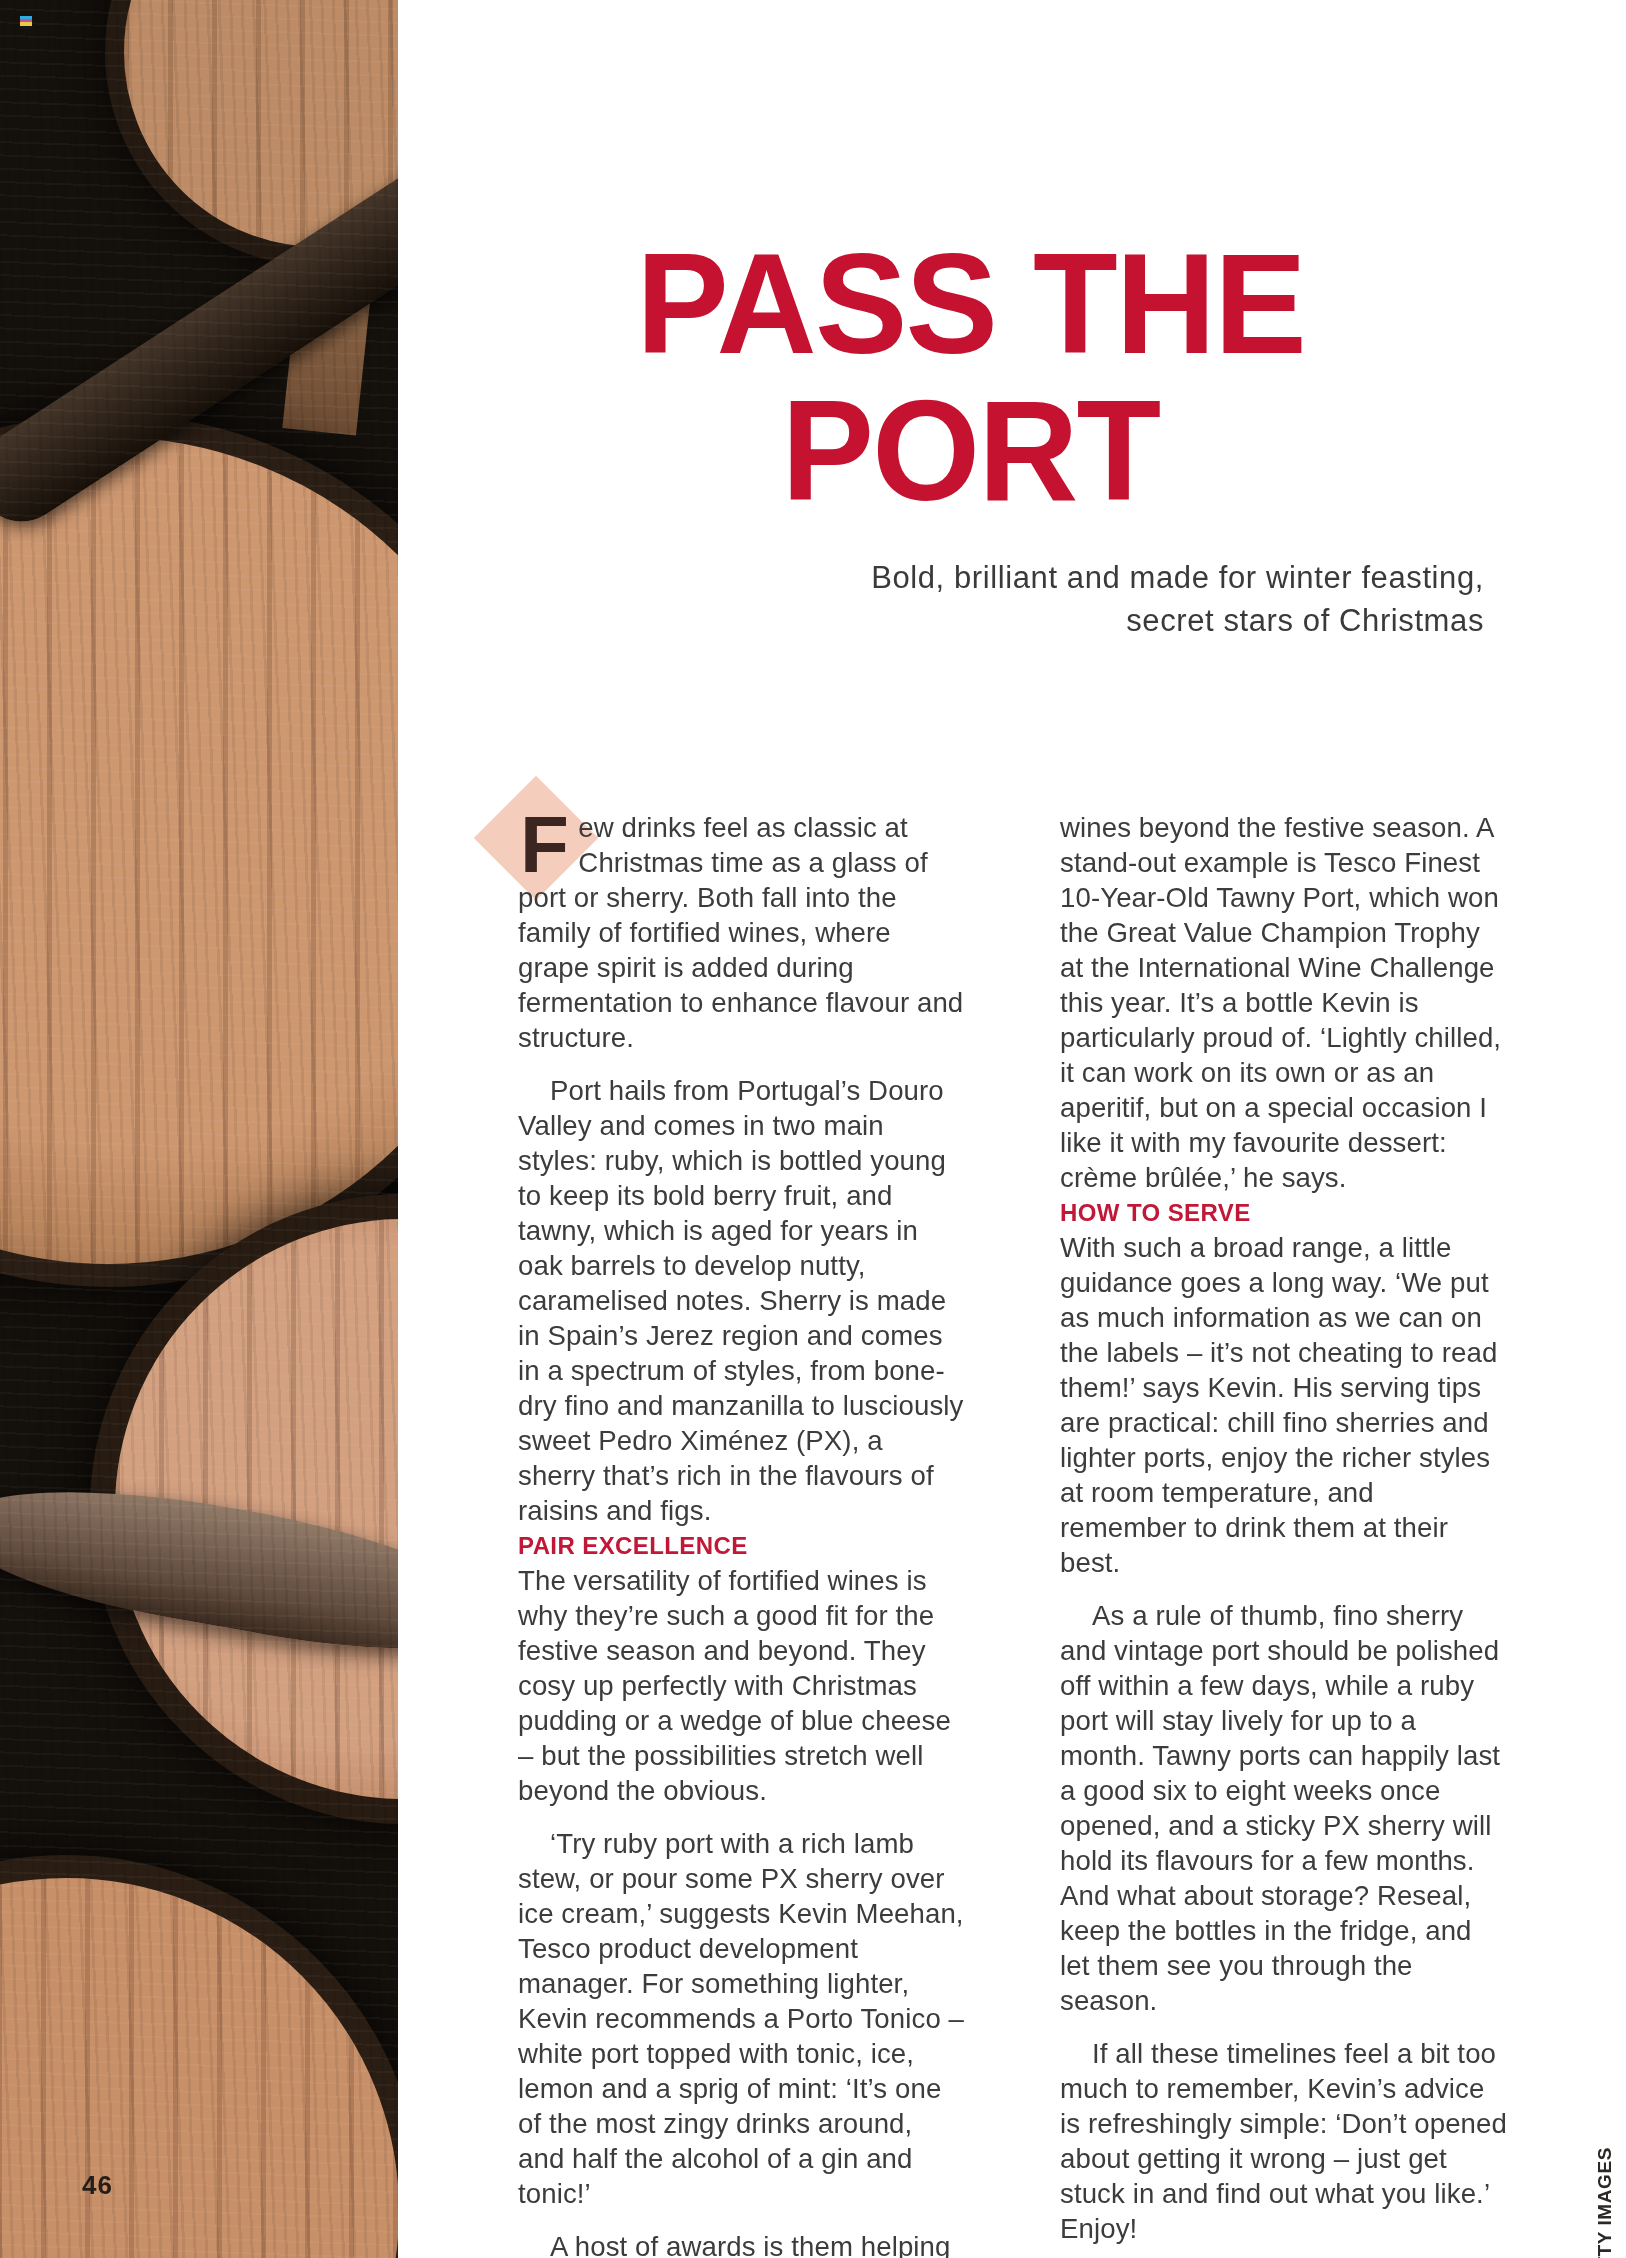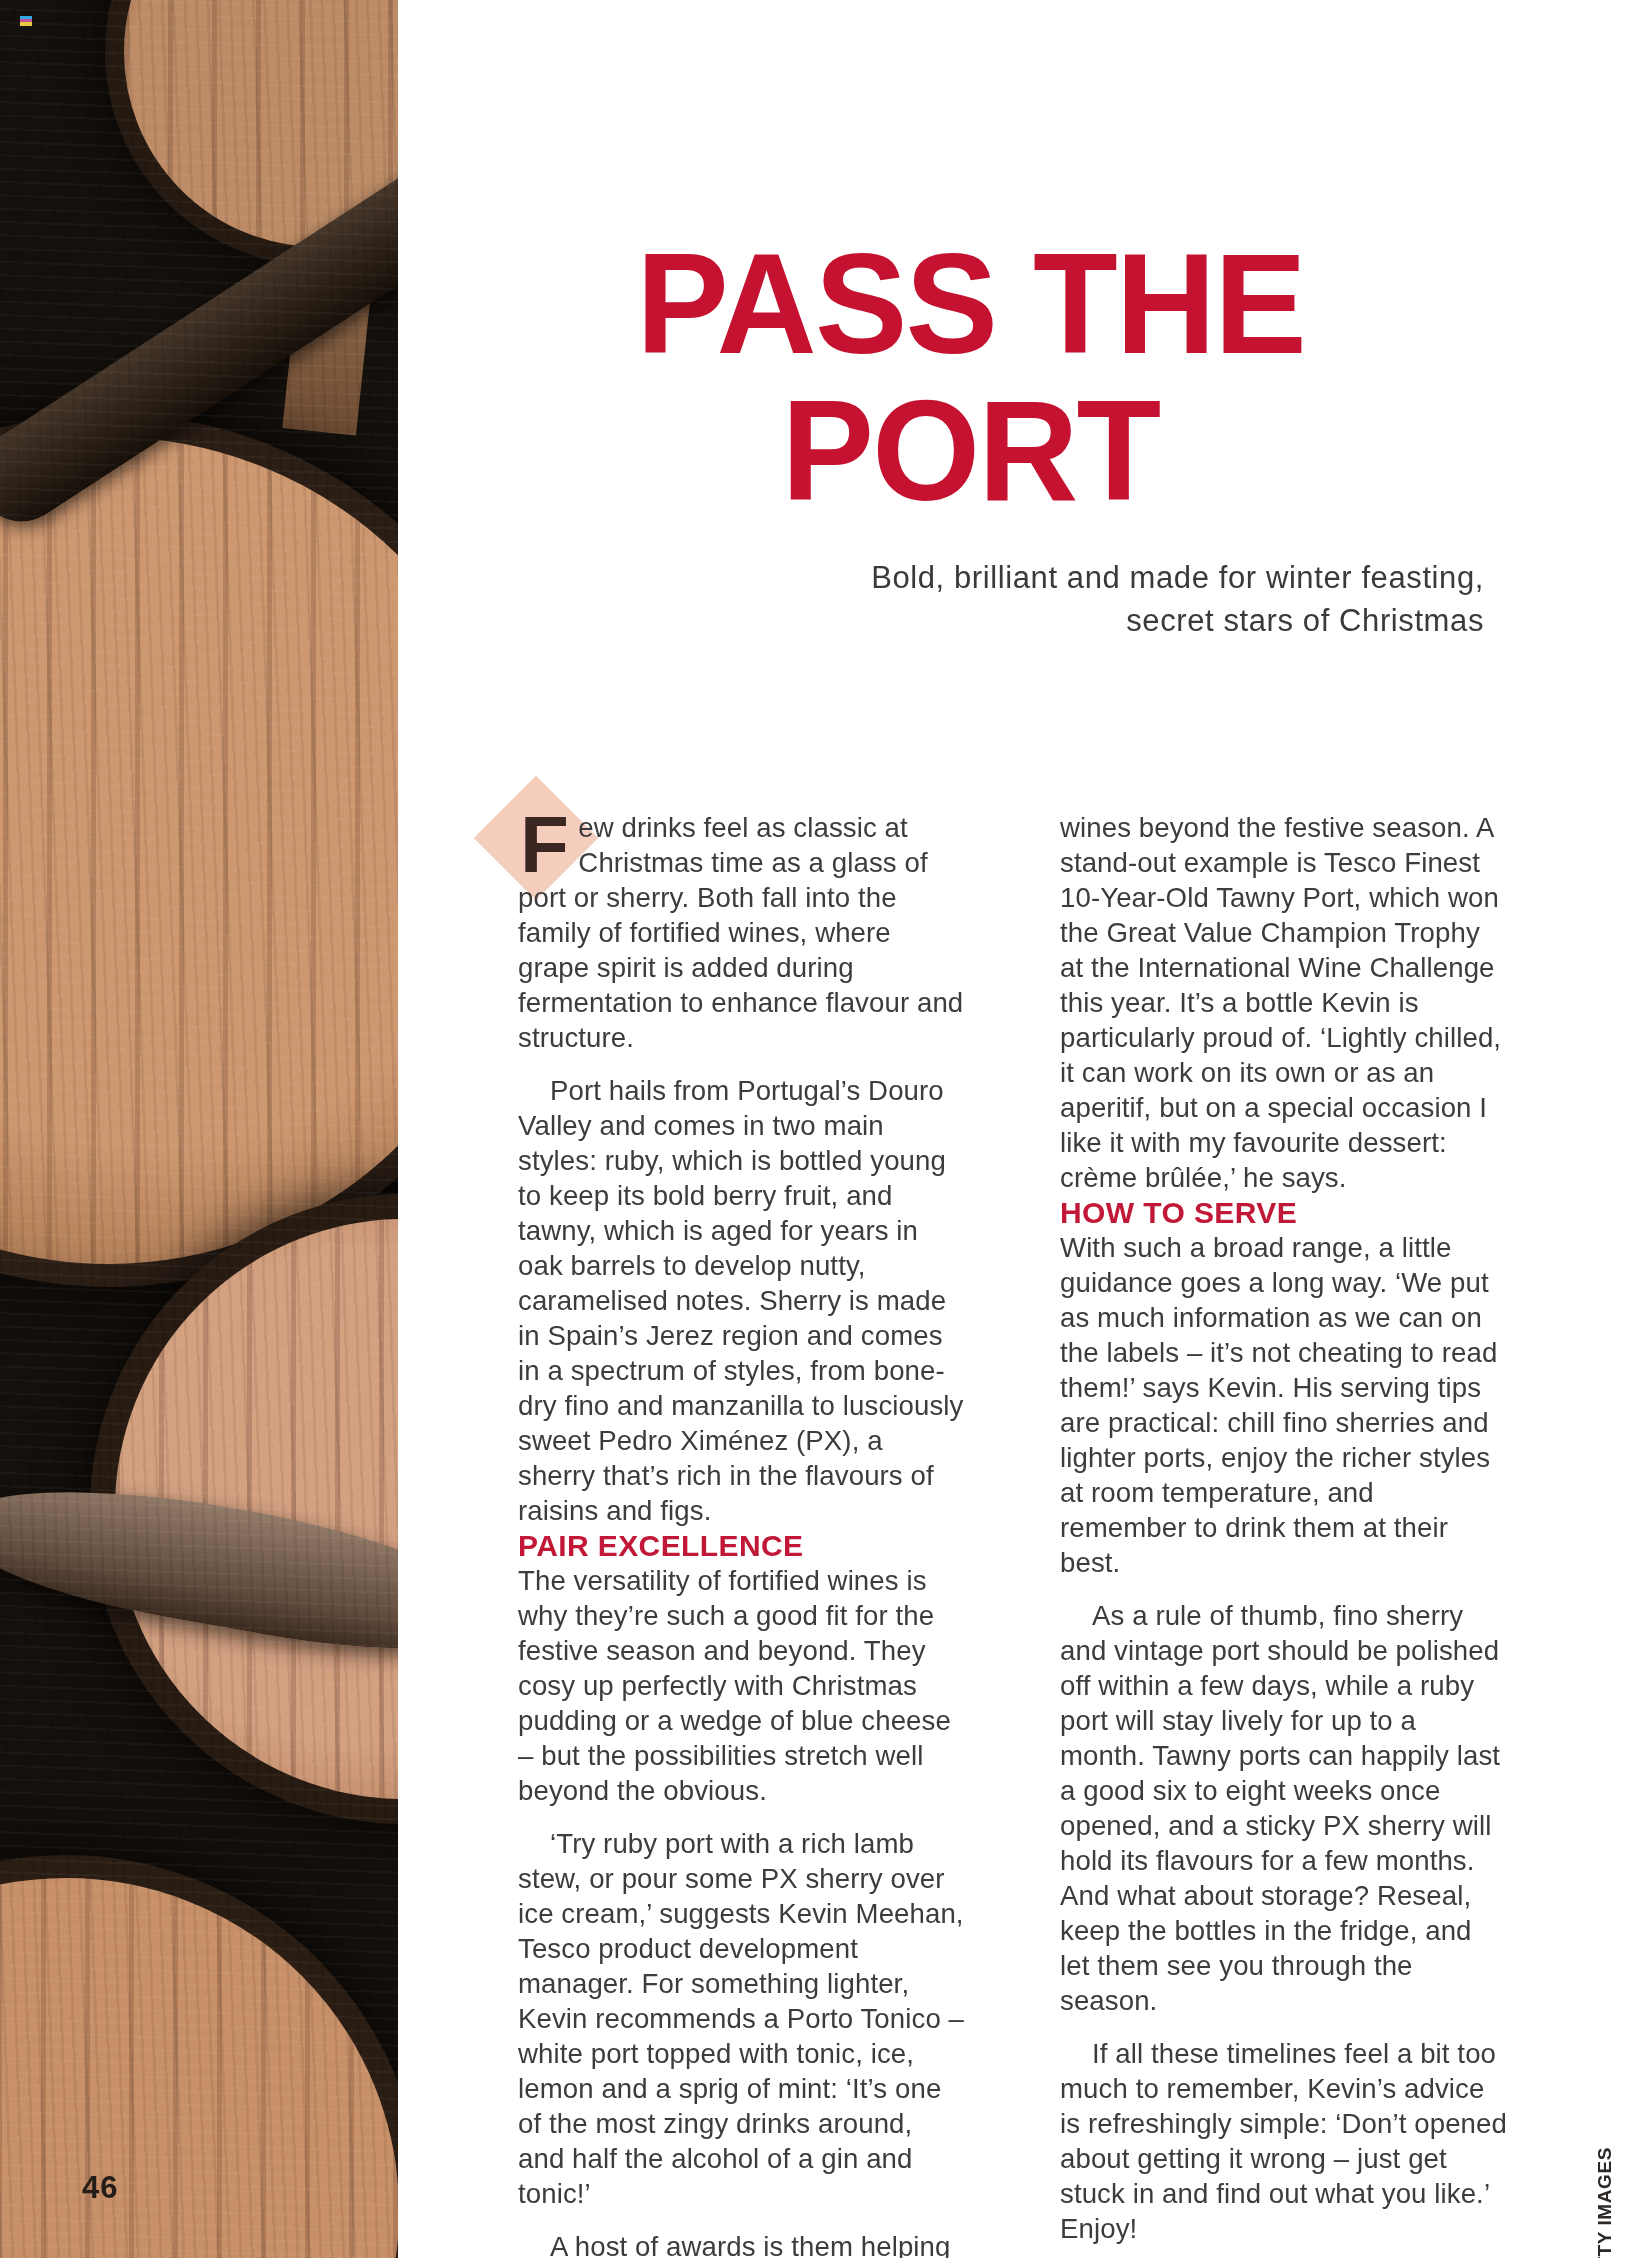--- a/index.html
+++ b/index.html
@@ -45,21 +45,21 @@
   .stave{position:absolute;left:306px;top:-24px;width:74px;height:457px;z-index:1;
       background:linear-gradient(175deg,#c49a72,#9a7250 55%,#6e4c33);transform:rotate(6deg);}
   .band1{position:absolute;left:-67px;top:285px;width:628px;height:90px;z-index:3;
       background:linear-gradient(#46362a,#171009);border-radius:57px;transform:rotate(-33deg);
       box-shadow:0 5.7px 17px rgba(0,0,0,.6);}
   .band2{position:absolute;left:-43px;top:1508px;width:542px;height:119px;z-index:4;
       background:linear-gradient(#937b69,#5f4a3c 70%,#3a2a1f);border-radius:55% 55% 45% 45%;
       transform:rotate(10deg);box-shadow:0 7.6px 19px rgba(0,0,0,.55);}
   .page-number{
     position:absolute;left:82px;top:2170px;z-index:7;
-    font-size:31px;font-weight:700;color:#241d18;letter-spacing:1px;
+    font-size:26px;font-weight:700;color:#241d18;letter-spacing:1px;
   }
   .cmyk{position:absolute;left:20px;top:16px;width:12.4px;height:13.3px;z-index:7;
     background:linear-gradient(#2fa9e0 0 25%, #c0519f 25% 50%, #e8c93f 50% 75%, #151515 75%);}
 
   
   .title{
     position:absolute;left:457px;top:230px;width:1027px;z-index:2;
     text-align:center;color:#c51230;font-weight:700;
     font-size:143px;line-height:147px;letter-spacing:-1.9px;
     transform:scaleX(.97);
@@ -72,21 +72,21 @@
 
   
   .col{position:absolute;top:810px;width:447px;color:#3c3c3c;
        font-size:27.6px;line-height:35px;letter-spacing:0.1px;}
   .col1{left:518px;}
   .col2{left:1060px;}
   .col p{margin:0;}
   .col p.indent{text-indent:32px;margin-top:18px;}
   .red-heading{
     margin:28.5px 0 5.7px 0;font-weight:700;color:#c11838;
-    font-size:30px;letter-spacing:0.4px;
+    font-size:24px;letter-spacing:0.4px;
   }
   .lead{position:relative;}
   .diamond{
     position:absolute;left:-26px;top:-16px;width:88px;height:88px;
     background:#f5cdbd;transform:rotate(45deg);z-index:0;
   }
   .lead .text{position:relative;z-index:1;text-align:center;}
   .dropcap{
     float:left;position:relative;z-index:1;
     font-size:80px;line-height:65px;font-weight:700;color:#3b2622;

